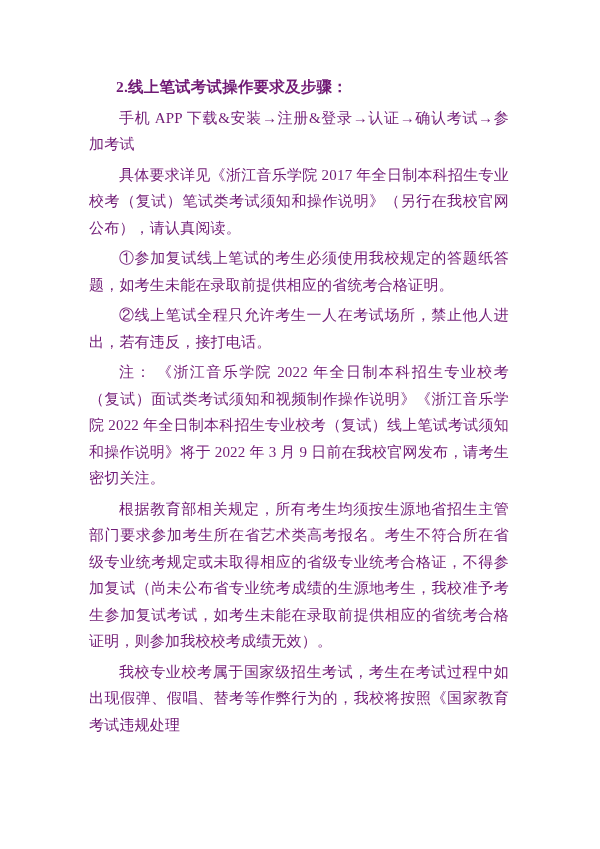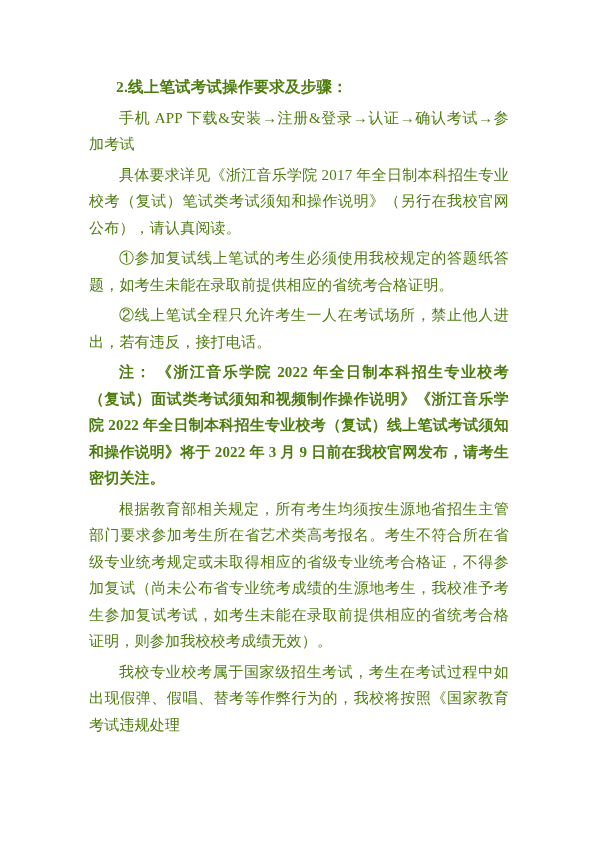--- a/index.html
+++ b/index.html
@@ -10,38 +10,38 @@
   .page {
     position: relative;
     box-sizing: border-box;
     width: 600px;
     height: 849px;
     background: #ffffff;
     padding: 74px 87px 0 85px;
     font-family: "Liberation Serif", "DejaVu Serif", serif;
     font-size: 15px;
     line-height: 26.5px;
-    color: #4d7c0f;
+    color: #701a75;
     overflow: hidden;
   }
   .heading {
     margin: 0;
     text-indent: 2em;
     font-size: 15.5px;
     font-weight: bold;
     letter-spacing: 0.2px;
   }
   .para {
     margin: 4px;
     text-indent: 2em;
     text-align: justify;
     letter-spacing: 0.2px;
   }
   .bold {
-    font-weight: bold;
+    font-weight: normal;
   }
 </style>
 </head>
 <body>
 
 <div class="page">
   <h2 class="heading">2.线上笔试考试操作要求及步骤：</h2>
 
   <p class="para">手机 APP 下载&amp;安装→注册&amp;登录→认证→确认考试→参加考试</p>
 

